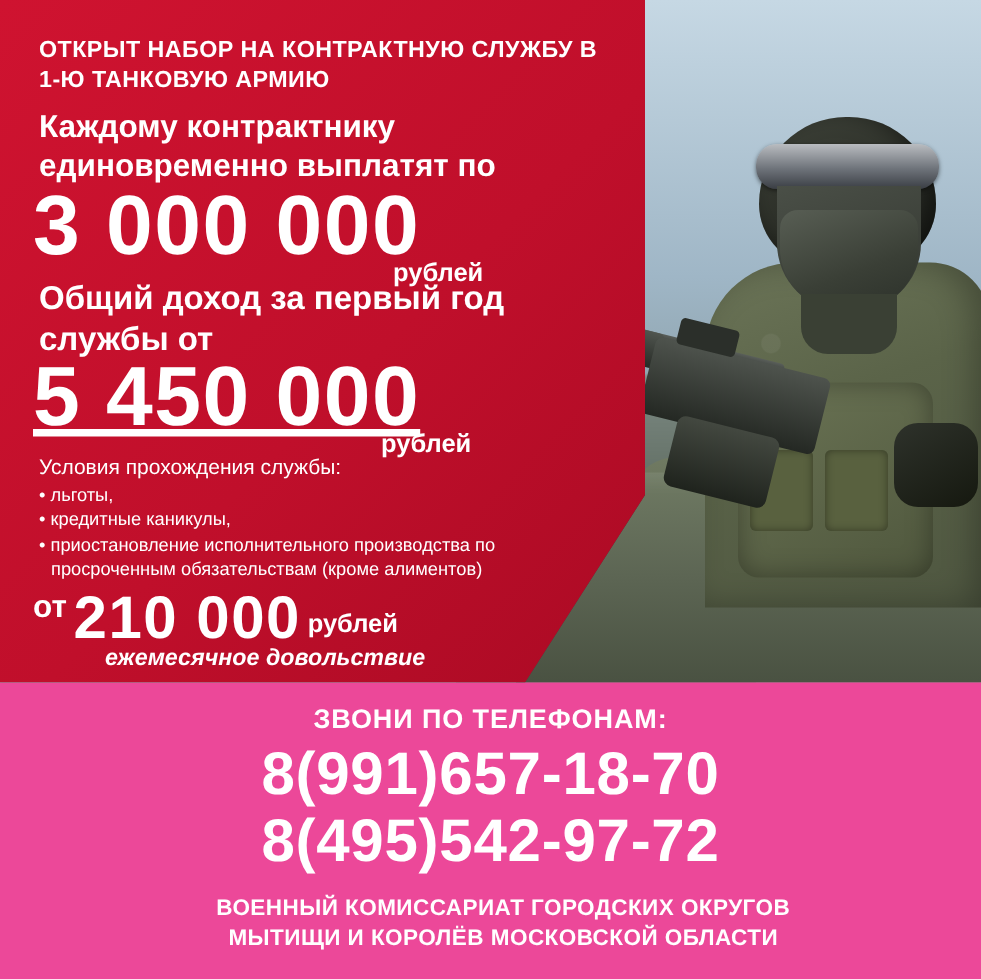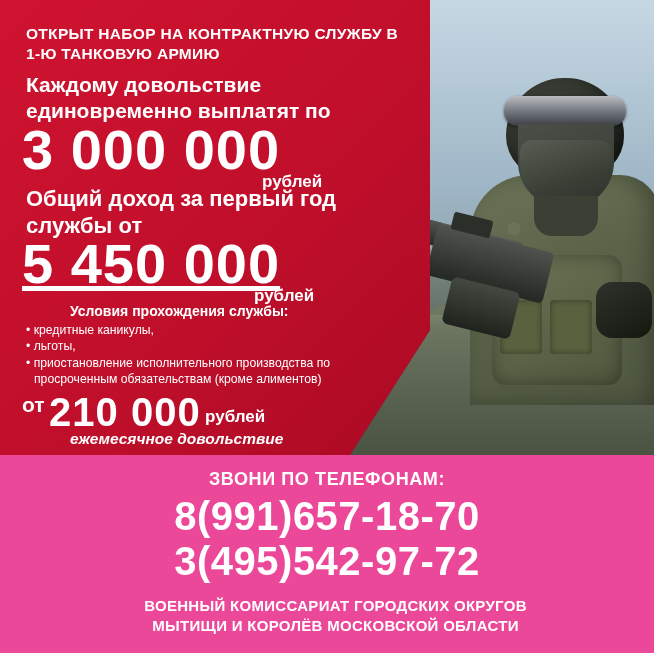--- a/index.html
+++ b/index.html
@@ -314,23 +314,22 @@
     top: 286px;
     font-size: 17px;
     font-weight: bold;
     color: #ffffff;
   }
   .cond-title {
     position: absolute;
     left: 26px;
     top: 303px;
     font-size: 14px;
-    font-weight: bold;
-    color: #ffffff;
-    margin-left: 44px;
+    font-weight: normal;
+    color: #ffffff;
   }
   .cond-list {
     position: absolute;
     left: 26px;
     top: 322px;
     width: 360px;
     font-size: 12.2px;
     line-height: 1.35;
     color: #ffffff;
   }
@@ -433,49 +432,49 @@
     <div class="neck"></div>
     <div class="glove"></div>
   </div>
 
   <div class="red-panel">
     <div class="red-gradient"></div>
     <div class="panel-inner">
 
       <div class="hdr">ОТКРЫТ НАБОР НА КОНТРАКТНУЮ СЛУЖБУ В 1-Ю ТАНКОВУЮ АРМИЮ</div>
 
-      <div class="lead1">Каждому довольствие единовременно выплатят по</div>
+      <div class="lead1">Каждому контрактнику единовременно выплатят по</div>
       <div class="big1">3 000 000</div>
       <div class="unit1">рублей</div>
 
       <div class="lead2">Общий доход за первый год службы от</div>
       <div class="big2">5 450 000</div>
       <div class="unit2">рублей</div>
 
       <div class="cond-title">Условия прохождения службы:</div>
       <div class="cond-list">
+        <div>• льготы,</div>
         <div>• кредитные каникулы,</div>
-        <div>• льготы,</div>
         <div>• приостановление исполнительного производства по</div>
         <div class="wrap2">просроченным обязательствам (кроме алиментов)</div>
       </div>
 
       <div class="big3-row">
         <span class="big3-pre">от</span>
         <span class="big3-num">210 000</span>
         <span class="big3-unit">рублей</span>
       </div>
       <div class="monthly">ежемесячное довольствие</div>
 
     </div>
   </div>
 
   <div class="bottom">
     <div class="call-label">ЗВОНИ ПО ТЕЛЕФОНАМ:</div>
     <div class="phone">8(991)657-18-70</div>
-    <div class="phone second">3(495)542-97-72</div>
+    <div class="phone second">8(495)542-97-72</div>
     <div class="footer">
       <div>ВОЕННЫЙ КОМИССАРИАТ ГОРОДСКИХ ОКРУГОВ</div>
       <div>МЫТИЩИ И КОРОЛЁВ МОСКОВСКОЙ ОБЛАСТИ</div>
     </div>
   </div>
 
 </div>
 
 </body></html>

